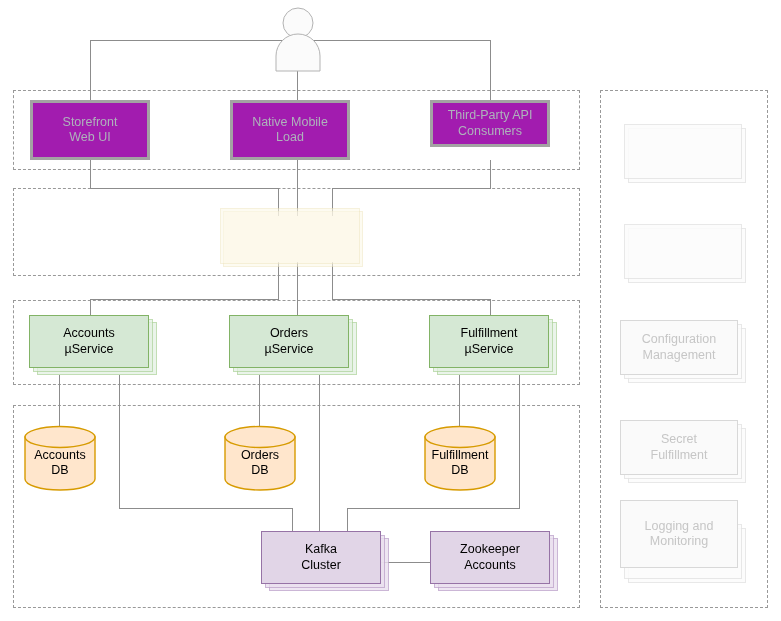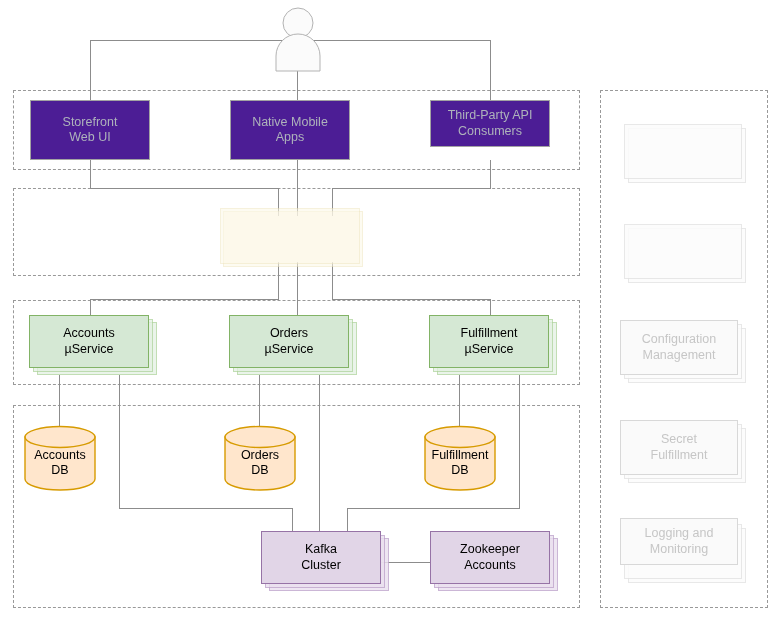--- a/index.html
+++ b/index.html
@@ -36,22 +36,22 @@
     font-size: 12.5px;
     z-index: 6;
   }
   .node .lbl {
     display: block;
     white-space: pre-line;
     padding: 0 4px;
   }
   
   .client {
-    background: #4c1d95;
-    border: 1px solid #a3a3a3;
+    background: #a21caf;
+    border: 3px solid #a3a3a3;
     color: #aeb3bb;
   }
   
   .gateway {
     background: #fdf9e7;
     border: 1px solid #efe3b4;
     color: #b9bbbe;
   }
   
   .service {
@@ -177,21 +177,21 @@
       <path d="M8 65 L8 50 A22 22 0 0 1 52 50 L52 65 Z" fill="#fbfbfb" stroke="#b3b3b3" stroke-width="1"></path>
     </svg>
   </div>
 
   <div class="node client" style="left:30px; top:100px; width:120px; height:60px;">
     <span class="lbl">Storefront
 Web UI</span>
   </div>
   <div class="node client" style="left:230px; top:100px; width:120px; height:60px;">
     <span class="lbl">Native Mobile
-Apps</span>
+Load</span>
   </div>
   <div class="node client" style="left:430px; top:100px; width:120px; height:47px;">
     <span class="lbl">Third-Party API
 Consumers</span>
   </div>
 
   <div class="stack s-gateway" style="left:223px; top:211px; width:140px; height:56px;"></div>
   <div class="stack s-gateway" style="left:220px; top:208px; width:140px; height:56px;"></div>
 
   <div class="stack s-service" style="left:37px; top:322px; width:120px; height:53px;"></div>
@@ -269,18 +269,18 @@
 
   <div class="stack s-concern" style="left:628px; top:428px; width:118px; height:55px;"></div>
   <div class="stack s-concern" style="left:624px; top:424px; width:118px; height:55px;"></div>
   <div class="node concern" style="left:620px; top:420px; width:118px; height:55px;">
     <span class="lbl">Secret
 Fulfillment</span>
   </div>
 
   <div class="stack s-concern" style="left:628px; top:528px; width:118px; height:55px;"></div>
   <div class="stack s-concern" style="left:624px; top:524px; width:118px; height:55px;"></div>
-  <div class="node concern" style="left:620px; top:518px; width:118px; height:47px;">
+  <div class="node concern" style="left:620px; top:500px; width:118px; height:68px;">
     <span class="lbl">Logging and
 Monitoring</span>
   </div>
 
 </div>
 
 </body></html>

